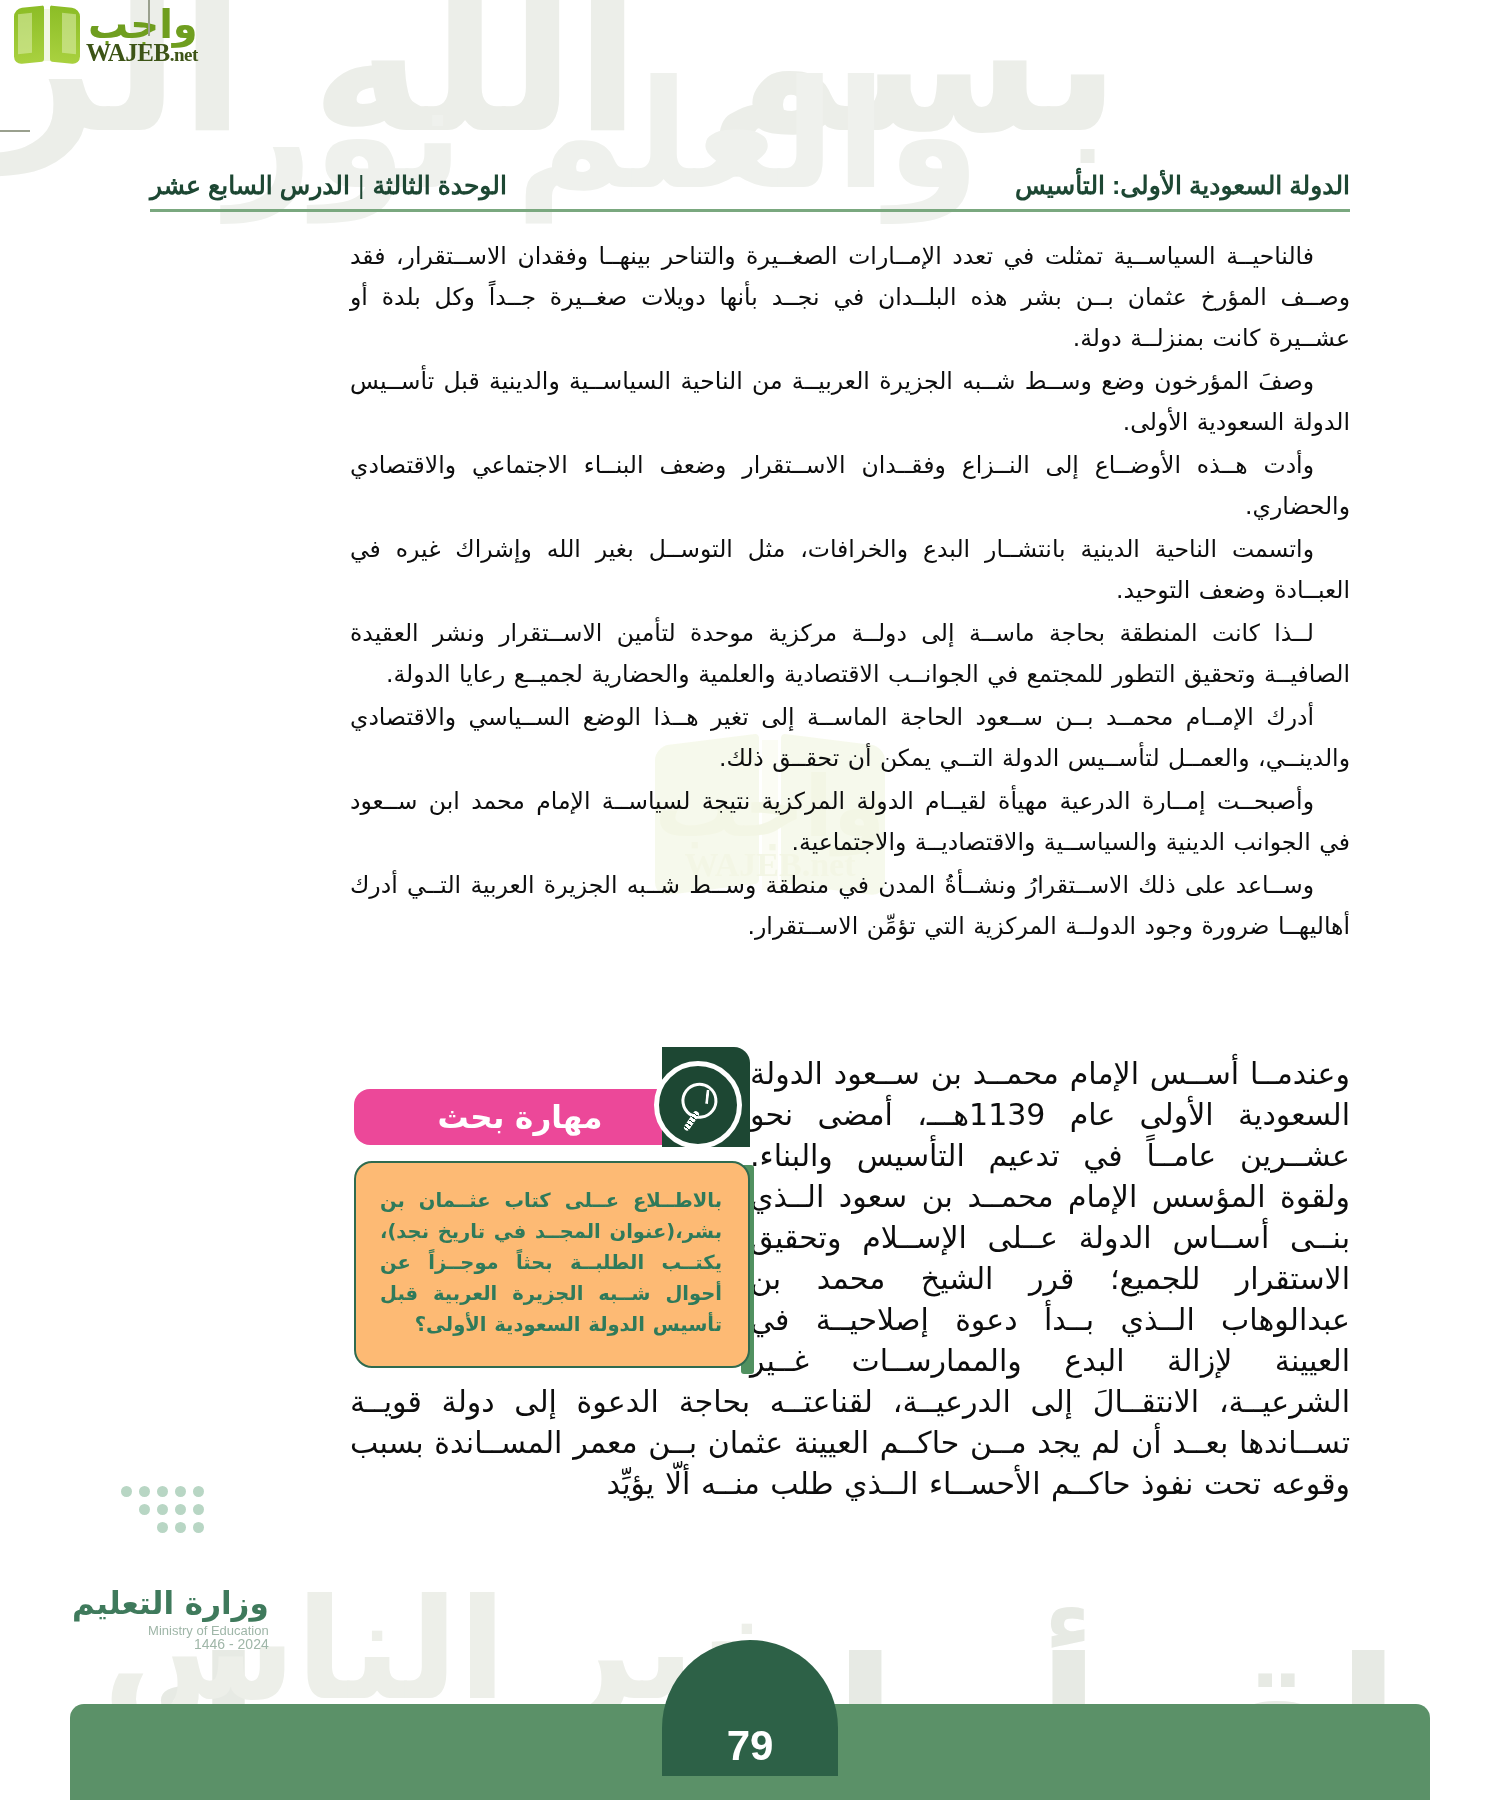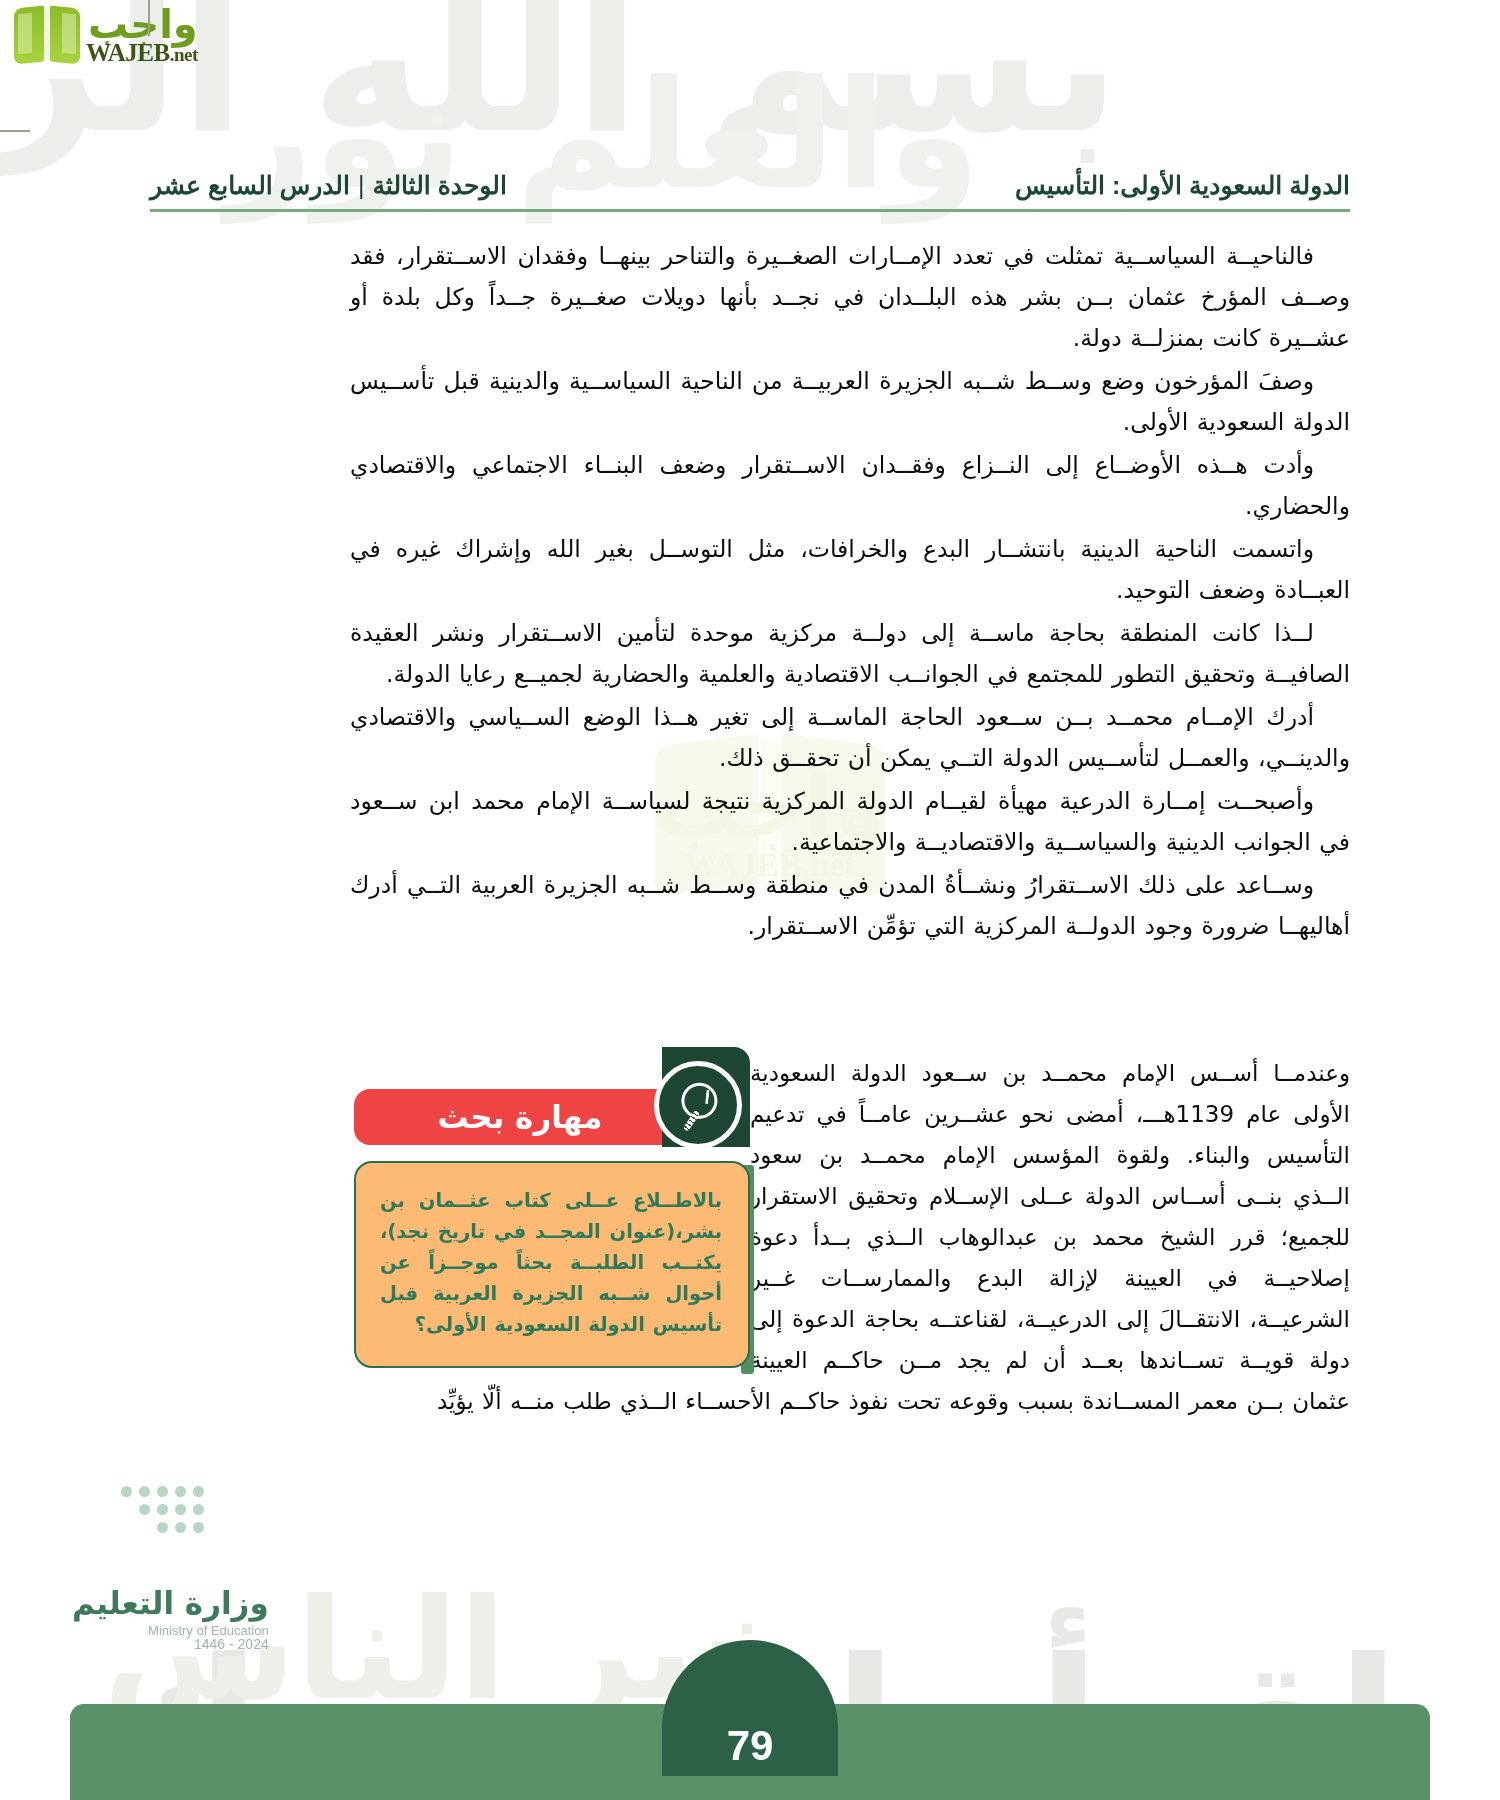--- a/index.html
+++ b/index.html
@@ -96,31 +96,31 @@
   .wrap-zone{
     position:absolute;top:1053px;right:150px;width:1000px;z-index:12;
   }
   .float-box{
     float:left;width:400px;margin:28px 0 10px 0;
     shape-outside:margin-box;
   }
   p.par-wrap{
     margin:0;
     font-family:"DejaVu Sans",sans-serif;
-    font-size:23px;line-height:41px;color:#0d0d0d;
+    font-size:30px;line-height:41px;color:#0d0d0d;
     text-align:justify;text-indent:0;word-spacing:1px;
   }
 
   
   .skill-head{
     position:relative;height:72px;width:396px;
   }
   .skill-pill{
     position:absolute;right:64px;left:0;top:8px;height:56px;
-    background:#ef4444;border-radius:16px 0 16px 16px;
+    background:#ec4899;border-radius:16px 0 16px 16px;
     display:flex;align-items:center;justify-content:center;
   }
   .skill-pill span{
     font-family:"DejaVu Sans",sans-serif;
     font-size:31px;font-weight:700;color:#ffffff;letter-spacing:1px;
   }
   .skill-tab{
     position:absolute;right:0;top:-34px;width:88px;height:100px;
     background:#1d4733;border-radius:0 16px 0 0;
   }

